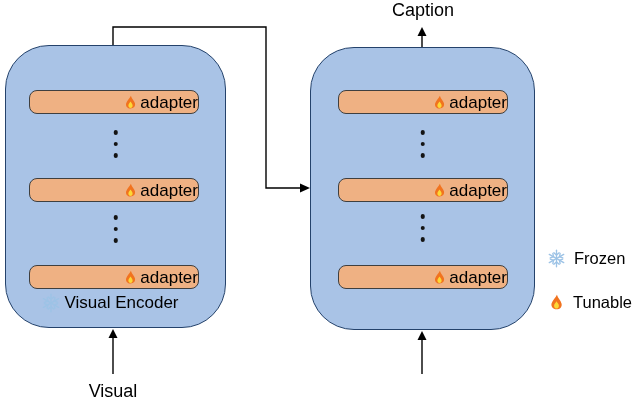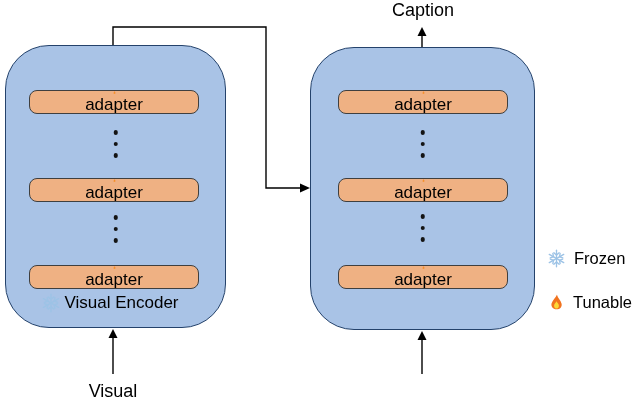--- a/index.html
+++ b/index.html
@@ -4,21 +4,21 @@
 <style>
   html,body{margin:0;padding:0;background:#fff;}
   .stage{position:relative;width:634px;height:404px;background:#ffffff;
          font-family:"Liberation Sans",sans-serif;color:#000;overflow:hidden;}
   .module{position:absolute;background:#A9C3E6;border:1.5px solid #24426B;
           border-radius:44px;box-sizing:border-box;}
   .module.encoder{left:5px;top:45px;width:221px;height:283px;}
   .module.decoder{left:310px;top:47px;width:225px;height:283px;}
   .adapter{position:absolute;height:24px;background:#EFB183;border:1.4px solid #3F3F3F;
            border-radius:8px;box-sizing:border-box;display:flex;align-items:center;
-           justify-content:flex-end;gap:2px;font-size:17px;line-height:17px;flex-direction:column;}
+           justify-content:flex-end;gap:2px;font-size:17px;line-height:17px;}
   .encoder .adapter{left:23px;width:170px;}
   .decoder .adapter{left:27px;width:170px;}
   .dots{position:absolute;left:50%;transform:translateX(-50%);
         display:flex;flex-direction:column;gap:7px;}
   .dot{width:4.5px;height:4.5px;border-radius:50%;background:#141414;}
   .module-title{position:absolute;left:0;right:11px;display:flex;align-items:center;
                 justify-content:center;gap:3px;font-size:17px;line-height:21px;}
   .float-label{position:absolute;width:90px;text-align:center;font-size:18px;line-height:20px;}
   .caption-label{left:378px;top:0px;}
   .image-label{left:68px;top:381px;}

